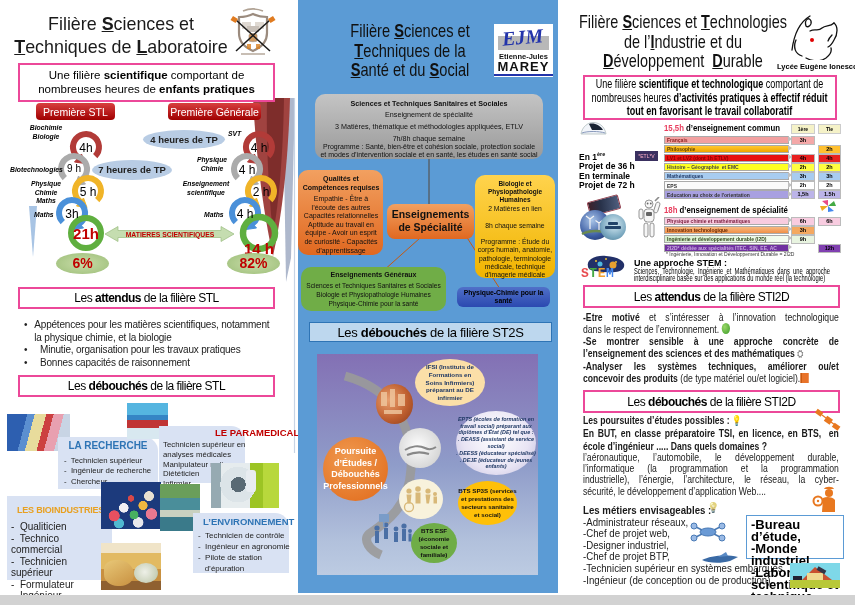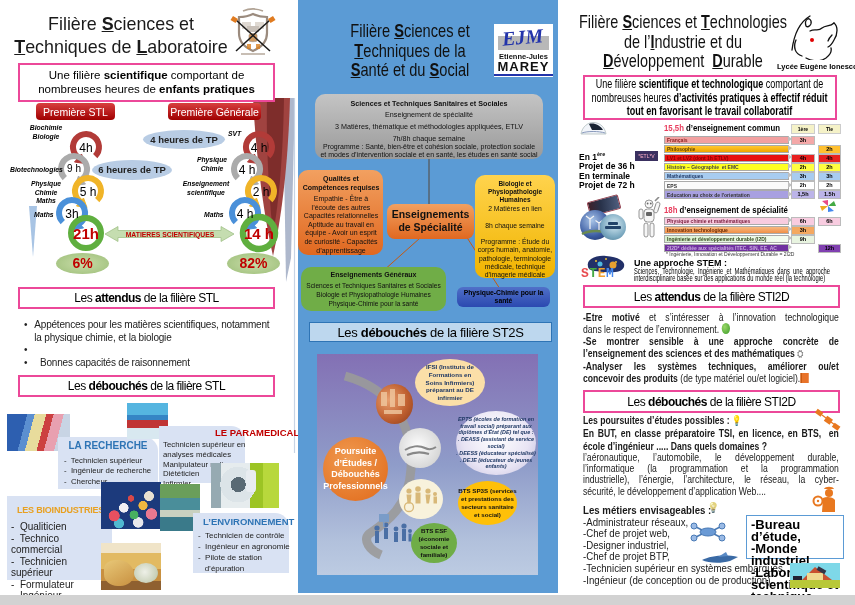--- a/index.html
+++ b/index.html
@@ -94,45 +94,46 @@
 
 <div class="abs ctr" style="left:71px;top:141px;width:30px;font-size:12px;">4h</div>
 <div class="abs ctr" style="left:59px;top:163px;width:30px;font-size:10px;">9 h</div>
 <div class="abs ctr" style="left:73px;top:185px;width:30px;font-size:12px;">5 h</div>
 <div class="abs ctr" style="left:57px;top:207px;width:30px;font-size:12px;">3h</div>
 <div class="abs ctr b" style="left:68px;top:225px;width:36px;font-size:15px;color:#C00000;">21h</div>
 <div class="abs ctr" style="left:244px;top:141px;width:30px;font-size:12px;">4 h</div>
 <div class="abs ctr" style="left:232px;top:163px;width:30px;font-size:12px;">4 h</div>
 <div class="abs ctr" style="left:246px;top:185px;width:30px;font-size:12px;">2 h</div>
 <div class="abs ctr" style="left:230px;top:207px;width:30px;font-size:12px;">4 h</div>
-<div class="abs ctr b" style="left:241px;top:225px;width:36px;font-size:15px;color:#C00000;">14 h</div>
+<div class="abs ctr b" style="left:241px;top:240px;width:36px;font-size:15px;color:#C00000;">14 h</div>
 
 <div class="abs b i ctr" style="left:22px;top:124px;width:48px;font-size:6.8px;line-height:8.5px;">Biochimie<br>Biologie</div>
 <div class="abs b i" style="left:10px;top:166px;font-size:6.8px;">Biotechnologies</div>
 <div class="abs b i ctr" style="left:24px;top:180px;width:44px;font-size:6.8px;line-height:8.5px;">Physique<br>Chimie<br>Maths</div>
 <div class="abs b i" style="left:34px;top:211px;font-size:6.8px;">Maths</div>
 <div class="abs b i" style="left:228px;top:130px;font-size:6.8px;">SVT</div>
 <div class="abs b i ctr" style="left:192px;top:156px;width:40px;font-size:6.8px;line-height:8.5px;">Physique<br>Chimie</div>
 <div class="abs b i ctr" style="left:180px;top:180px;width:52px;font-size:6.8px;line-height:8.5px;">Enseignement<br>scientifique</div>
 <div class="abs b i" style="left:204px;top:211px;font-size:6.8px;">Maths</div>
 
 <div class="abs ctr b" style="left:143px;top:130px;width:82px;height:19px;background:#B8CCE4;border-radius:50%;font-size:9.5px;line-height:19px;color:#222;">4 heures de TP</div>
-<div class="abs ctr b" style="left:92px;top:160px;width:80px;height:20px;background:#B8CCE4;border-radius:50%;font-size:9.5px;line-height:20px;color:#222;">6 heures de TP</div>
+<div class="abs ctr b" style="left:92px;top:160px;width:80px;height:20px;background:#B8CCE4;border-radius:50%;font-size:9.5px;line-height:20px;color:#222;">7 heures de TP</div>
 
 <div class="abs ctr b" style="left:56px;top:253px;width:53px;height:21px;background:radial-gradient(#C8DCA8,#9CBE78);border-radius:50%;font-size:14px;line-height:21px;color:#C00000;">6%</div>
 <div class="abs ctr b" style="left:227px;top:253px;width:53px;height:21px;background:radial-gradient(#C8DCA8,#9CBE78);border-radius:50%;font-size:14px;line-height:21px;color:#C00000;">82%</div>
 
 <div class="abs bluebox ctr" style="left:18px;top:287px;width:253px;height:18px;font-size:12px;letter-spacing:-0.5px;line-height:19px;">Les <span class="b">attendus</span> de la filière STL</div>
 <div class="abs" style="left:24px;top:319px;width:252px;font-size:10px;line-height:12.6px;color:#222;letter-spacing:-0.2px;">
 <div style="display:flex;">
       <span style="width:16px;">•</span>
       <span>Appétences pour les matières scientifiques, notamment la physique chimie, et la biologie</span>
     </div>
 <div style="display:flex;">
       <span style="width:16px;">•</span>
+      <span>Minutie, organisation pour les travaux pratiques</span>
     </div>
 <div style="display:flex;">
       <span style="width:16px;">•</span>
       <span>Bonnes capacités de raisonnement</span>
     </div>
 </div>
 <div class="abs bluebox ctr" style="left:18px;top:375px;width:253px;height:18px;font-size:12px;letter-spacing:-0.5px;line-height:19px;">Les <span class="b">débouchés</span> de la filière STL</div>
 
 <div class="abs" style="left:7px;top:414px;width:63px;height:37px;background:linear-gradient(105deg,#2d5fb0 0 28%,#5b8fd0 28% 38%,#e8dc9c 38% 54%,#cc4040 54% 64%,#e8a0b0 64% 78%,#c8d4e4 78%);"></div>
 

